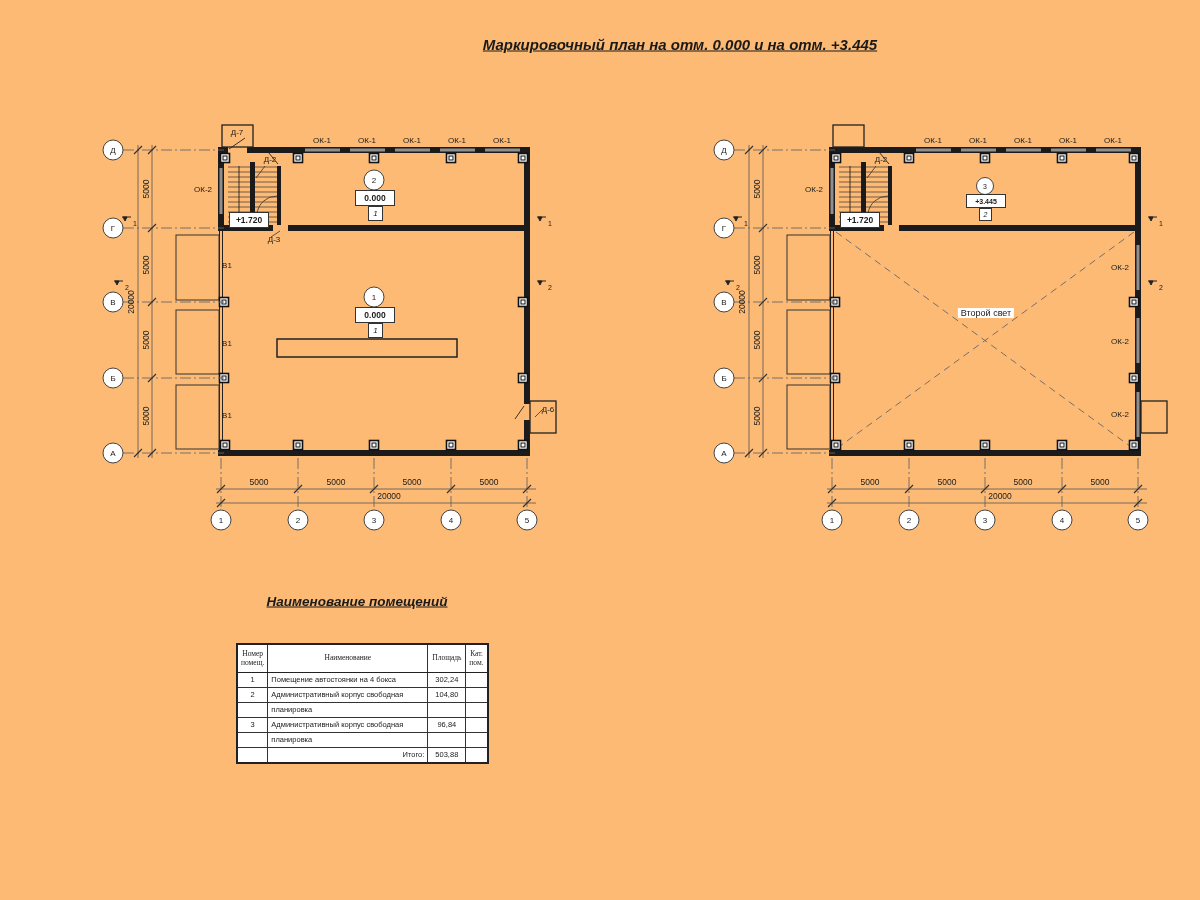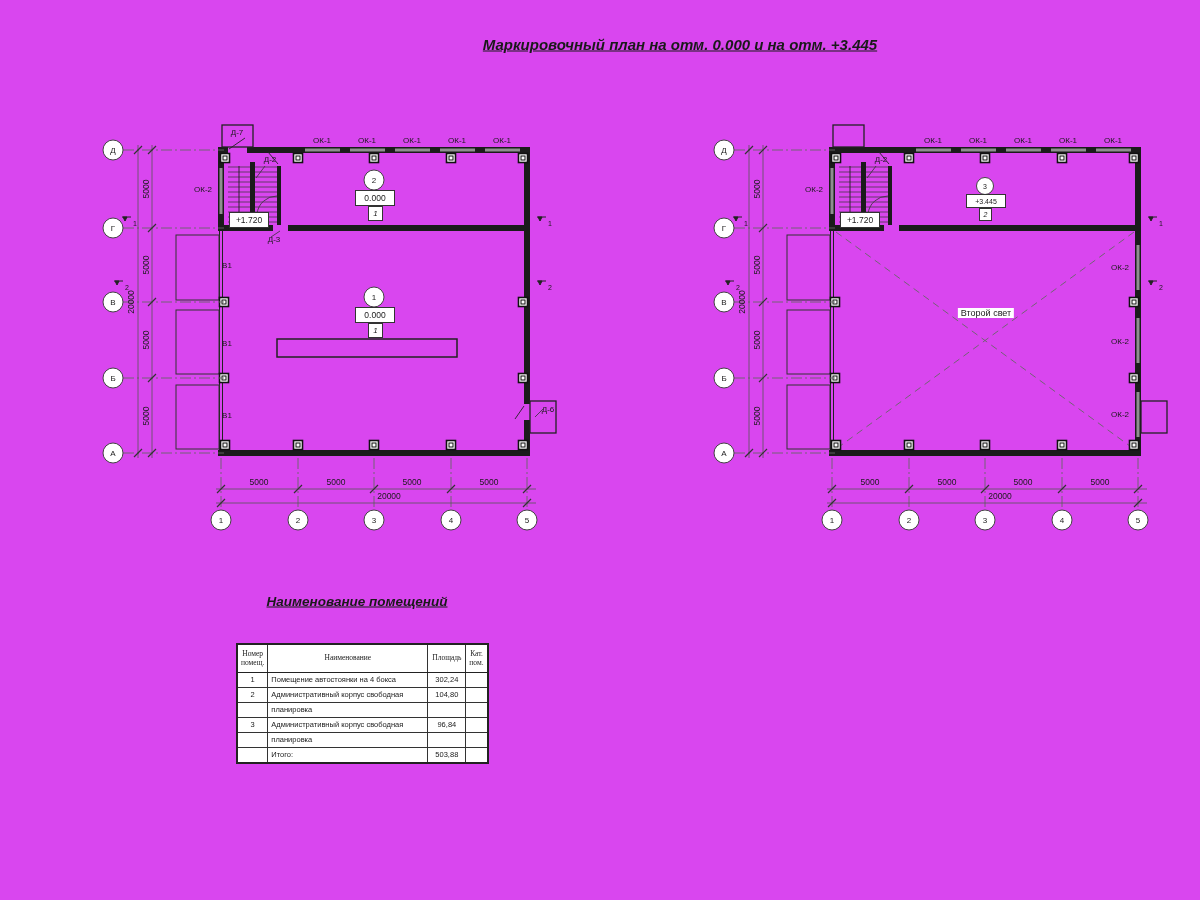--- a/index.html
+++ b/index.html
@@ -1,45 +1,45 @@
 <!DOCTYPE html>
 <html><head>
 <meta charset="utf-8">
 <style>
   html,body{margin:0;padding:0;background:#e8e8e8;}
-  #page{position:relative;width:1200px;height:900px;background:#d946ef;overflow:hidden;
+  #page{position:relative;width:1200px;height:900px;background:#fdba74;overflow:hidden;
         font-family:"Liberation Sans",sans-serif;color:#1a1a1a;}
   svg.lw{position:absolute;left:0;top:0;}
   .c{position:absolute;transform:translate(-50%,-50%);font-size:8px;white-space:nowrap;line-height:1;}
   .vt{position:absolute;transform:translate(-50%,-50%) rotate(-90deg);font-size:8.5px;white-space:nowrap;line-height:1;}
   .dim{font-size:8.5px;}
   .tiny{font-size:7px;}
   .bub{position:absolute;transform:translate(-50%,-50%);width:19px;height:19px;border:1px solid #444;
        border-radius:50%;background:#fff;display:flex;align-items:center;justify-content:center;
        font-size:8px;line-height:1;}
   .bub.sm{width:16px;height:16px;font-size:7px;}
   .ebox{position:absolute;border:1px solid #333;background:#fff;display:flex;align-items:center;
-        justify-content:center;font-size:8.5px;line-height:1;}
+        justify-content:center;font-size:8.5px;line-height:1;font-weight:bold;}
   .ebox.f7{font-size:7px;}
   .cbox{position:absolute;border:1px solid #333;background:#fff;display:flex;align-items:center;
         justify-content:center;font-size:8px;font-style:italic;line-height:1;}
   .cbox.f7{font-size:7px;}
   #main-title{position:absolute;left:680px;top:44px;transform:translate(-50%,-50%);
         font-size:15px;font-weight:bold;font-style:italic;text-decoration:underline;white-space:nowrap;}
   #table-title{position:absolute;left:357px;top:601px;transform:translate(-50%,-50%);
         font-size:13.5px;font-weight:bold;font-style:italic;text-decoration:underline;white-space:nowrap;}
   .sl{position:absolute;transform:translate(-50%,-50%);font-size:9px;background:#fff;padding:0 3px;white-space:nowrap;}
   table.expl{position:absolute;left:236px;top:643px;border-collapse:collapse;table-layout:fixed;
         font-size:7.5px;line-height:1.15;}
   table.expl td,table.expl th{border:1px solid #333;padding:0 3px;height:14px;overflow:hidden;
         font-weight:normal;background:#fff;}
   table.expl th{text-align:center;height:27px;}
   table.expl{border:2px solid #222;}
   table.expl tr.hd th{border-bottom:1.5px solid #222;font-family:Liberation Serif, serif;}
-  .tc{text-align:center;} .tr{text-align:left;}
+  .tc{text-align:center;} .tr{text-align:right;}
 </style>
 </head>
 <body>
 <div id="page">
 
 <svg class="lw" width="1200" height="900" viewBox="0 0 1200 900">
   <defs>
     <g id="col">
       <rect x="-4.5" y="-4.5" width="9" height="9" fill="#fff" stroke="#111" stroke-width="1.6"></rect>
       <rect x="-2" y="-2" width="4" height="4" fill="none" stroke="#111" stroke-width="1"></rect>

